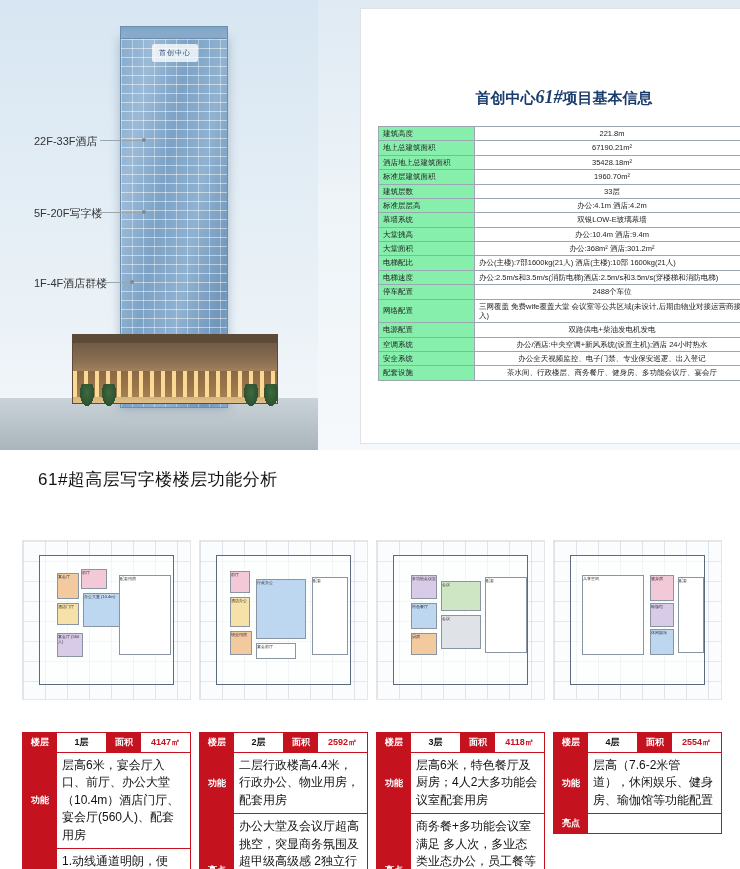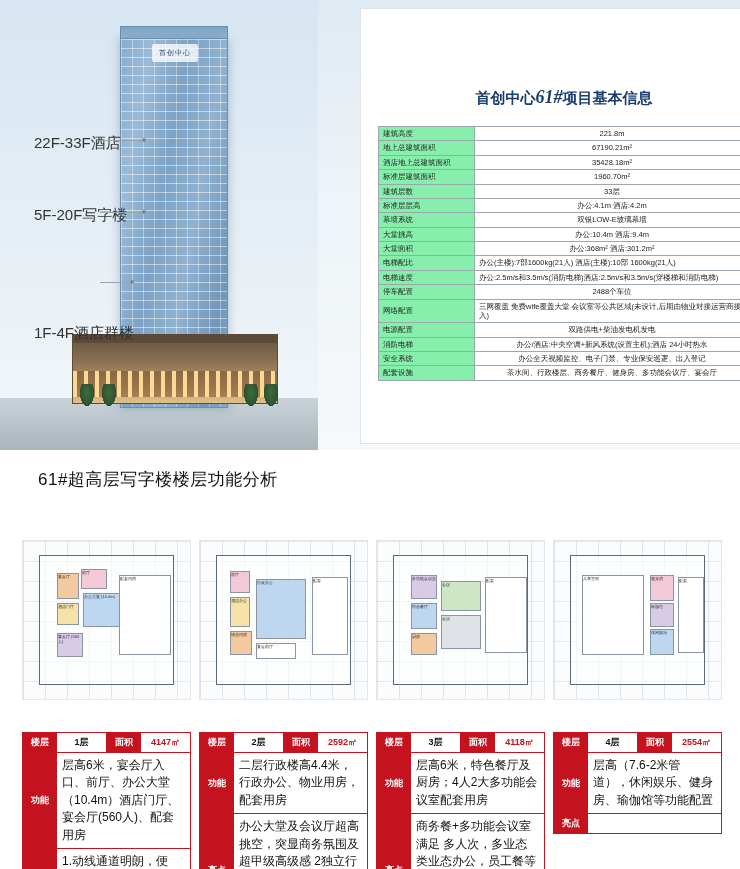--- a/index.html
+++ b/index.html
@@ -82,21 +82,21 @@
   }
   .podium-top {
     position:absolute; left:72px; bottom:108px; width:206px; height:8px;
     background:#5c4a38;
   }
   .tree {
     position:absolute; bottom:44px; width:14px; height:22px;
     background: radial-gradient(ellipse at 50% 40%, #3e6b3f 0%, #2d5130 70%, rgba(45,81,48,0) 72%);
   }
   
-  .callout { position:absolute; font-size:15px; color:#333; white-space:nowrap; }
+  .callout { position:absolute; font-size:11px; color:#333; white-space:nowrap; }
   .cline { position:absolute; height:1px; background:#9aa6ad; }
   .cdot { position:absolute; width:4px; height:4px; border-radius:50%; background:#7d8a92; }
 
   
   .panel {
     position:absolute; left:324px; top:8px; width:408px; height:436px;
     background:#fff;
     border:1px solid #dfe3e7;
     margin-left:36px;
   }
@@ -205,21 +205,21 @@
       <div class="tree" style="left:264px;"></div>
 
       <div class="callout" style="left:34px; top:134px;">22F-33F酒店</div>
       <div class="cline" style="left:100px; top:140px; width:42px;"></div>
       <div class="cdot" style="left:142px; top:138px;"></div>
 
       <div class="callout" style="left:34px; top:206px;">5F-20F写字楼</div>
       <div class="cline" style="left:100px; top:212px; width:42px;"></div>
       <div class="cdot" style="left:142px; top:210px;"></div>
 
-      <div class="callout" style="left:34px; top:276px;margin-top:48px;">1F-4F酒店群楼</div>
+      <div class="callout" style="left:34px; top:276px;">1F-4F酒店群楼</div>
       <div class="cline" style="left:100px; top:282px; width:30px;"></div>
       <div class="cdot" style="left:130px; top:280px;"></div>
     </div>
 
     <div class="panel">
       <div class="panel-title">
         <span>首创中心</span><span class="num">61#</span><span>项目基本信息</span>
       </div>
       <table class="info">
         <tbody id="info-tbody">
@@ -273,21 +273,21 @@
             </tr>
             <tr>
               <td class="k">网络配置</td>
               <td class="v vl">三网覆盖 免费wife覆盖大堂 会议室等公共区域(未设计,后期由物业对接运营商接入)</td>
             </tr>
             <tr>
               <td class="k">电源配置</td>
               <td class="v">双路供电+柴油发电机发电</td>
             </tr>
             <tr>
-              <td class="k">消防电梯</td>
+              <td class="k">空调系统</td>
               <td class="v">办公/酒店:中央空调+新风系统(设置主机);酒店 24小时热水</td>
             </tr>
             <tr>
               <td class="k">安全系统</td>
               <td class="v">办公全天视频监控、电子门禁、专业保安巡逻、出入登记</td>
             </tr>
             <tr>
               <td class="k">配套设施</td>
               <td class="v">茶水间、行政楼层、商务餐厅、健身房、多功能会议厅、宴会厅</td>
             </tr>

